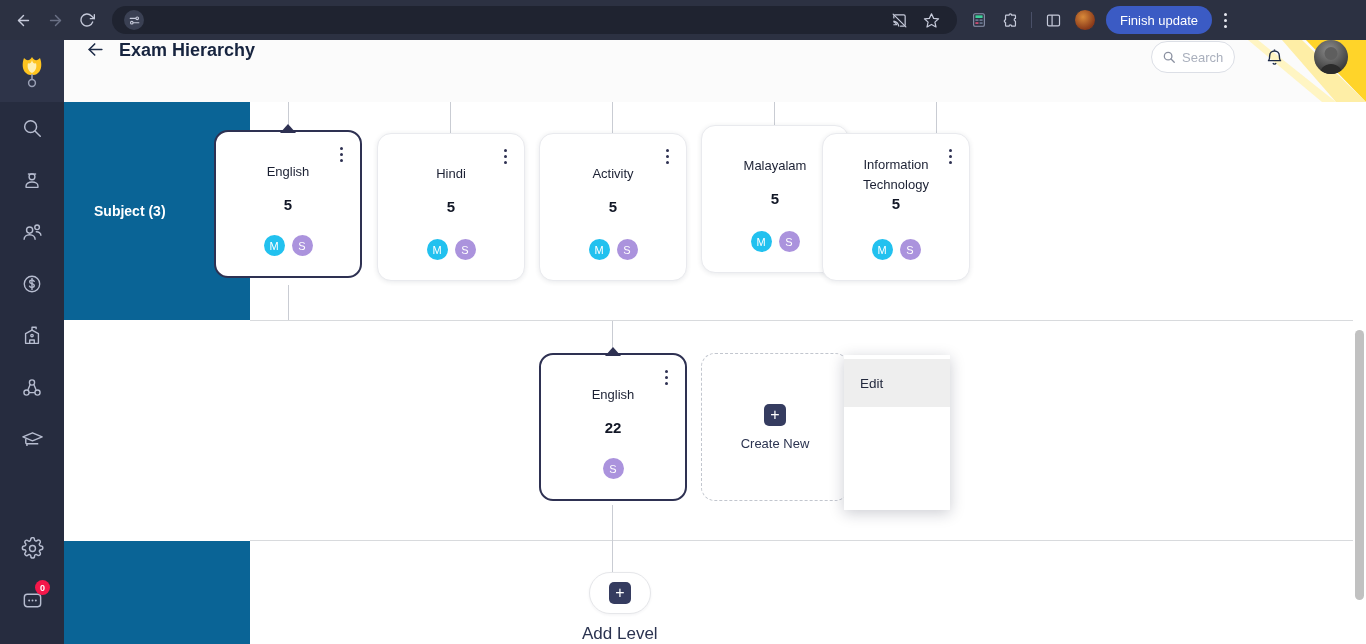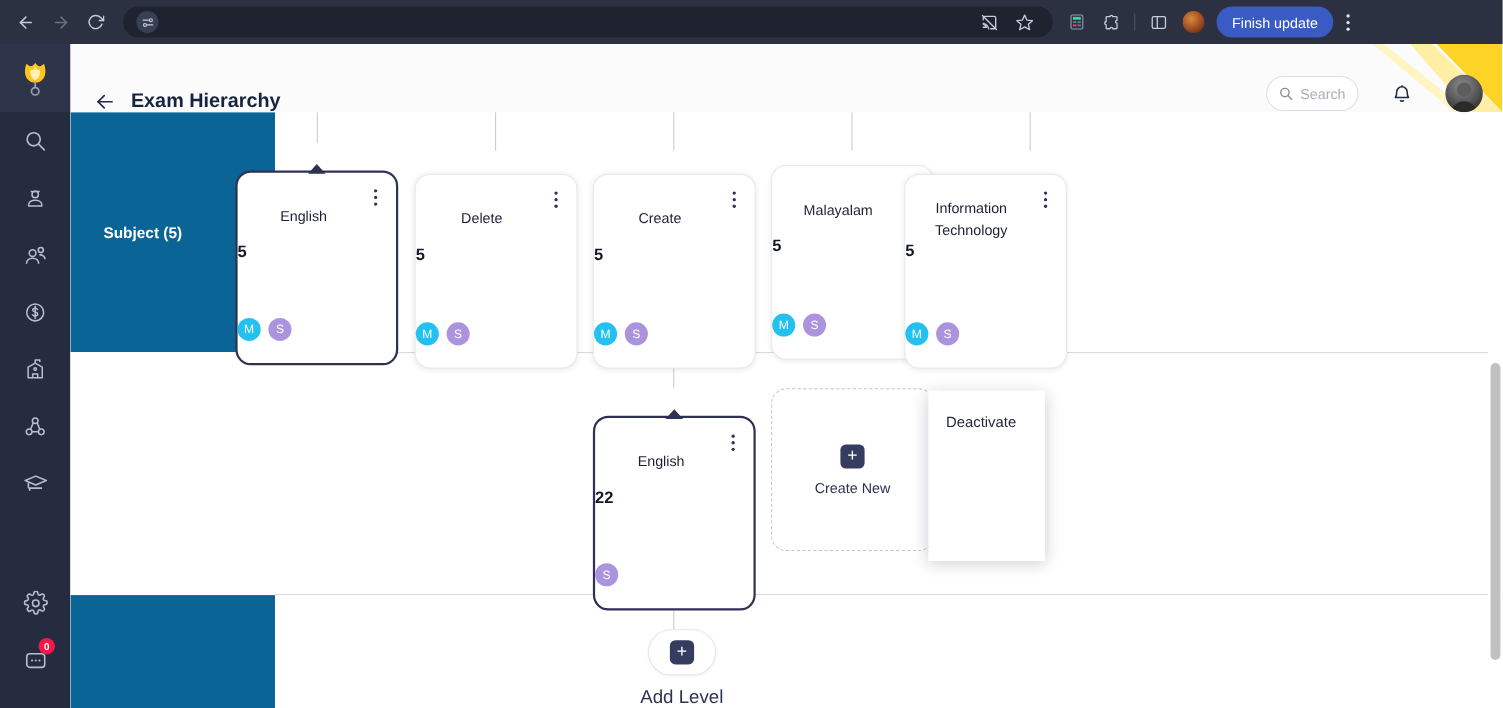--- a/index.html
+++ b/index.html
@@ -75,21 +75,21 @@
   .badge-count {
     position: absolute; top: 6px; right: 14px;
     min-width: 15px; height: 15px; border-radius: 8px;
     background: #f4174a; color: #fff; font-size: 9px; font-weight: bold;
     display: flex; align-items: center; justify-content: center; padding: 0 3px;
   }
 
   
   .app-header {
     position: absolute; left: 64px; top: 40px; width: 1302px; height: 62px;
-    background: #fbfbfb; display: flex; align-items: flex-end;
+    background: #fbfbfb; display: flex; align-items: flex-start;
     padding: 0 18px 0 22px; overflow: hidden;
   }
   .header-deco {
     position: absolute; right: 0; top: 0; width: 180px; height: 62px;
     overflow: hidden; pointer-events: none;
   }
   .back-arrow { color: #1d2b47; display: flex; align-items: center; }
   .page-title {
     font-size: 18px; font-weight: bold; color: #17243f; margin-left: 14px;
   }
@@ -129,24 +129,24 @@
     position: absolute; left: 0; top: 0; width: 186px; background: #0a6496;
     color: #fff; font-size: 14px; font-weight: bold;
     display: flex; align-items: center; padding-left: 30px;
   }
   .row-sep {
     position: absolute; left: 186px; height: 1px; background: #d8dadd;
   }
 
   
   .card {
-    position: absolute; width: 148px; height: 177px;
+    position: absolute; width: 148px; height: 148px;
     background: #fff; border-radius: 14px; border: 1px solid #e9eaee;
     box-shadow: 0 1px 5px rgba(30,35,60,.10);
-    display: flex; flex-direction: column;  margin-top: 25px;
+    display: flex; flex-direction: column; align-items: center;
   }
   .card.selected {
     border: 2px solid #2e3152; box-shadow: none;
   }
   .card-title {
     margin-top: 30px; font-size: 13px; color: #1b2033; text-align: center;
     line-height: 20px; max-width: 120px;
   }
   .card-title.two-line { margin-top: 21px; }
   .card-count {
@@ -420,21 +420,21 @@
           <path d="M6.5 10a5.5 5.5 0 0 1 11 0c0 4.3 1.4 5.6 1.4 5.6H5.1S6.5 14.3 6.5 10z"></path>
           <path d="M10.2 18.4a2 2 0 0 0 3.6 0"></path>
         </svg>
     </span>
     <span class="avatar"></span>
   </div>
 </div>
 
 <div class="canvas">
 
-  <div class="label-col" style="top:0; height:218px;">Subject (5)</div>
+  <div class="label-col" style="top:0; height:218px;">Subject (3)</div>
   <div class="label-col" style="top:439px; height:103px;"></div>
 
   <div class="row-sep" style="top:218px; width:1116px;"></div>
   <div class="row-sep" style="top:438px; width:1116px;"></div>
 
   <div class="connector" style="left:224px; top:0; height:28px;"></div>
   <div class="connector" style="left:386px; top:0; height:35px;"></div>
   <div class="connector" style="left:548px; top:0; height:35px;"></div>
   <div class="connector" style="left:710px; top:0; height:35px;"></div>
   <div class="connector" style="left:872px; top:0; height:35px;"></div>
@@ -459,35 +459,35 @@
       <span class="bdg s">S</span>
     </span>
   </div>
 
   <div class="card" style="left:313px; top:31px;">
     <span class="card-kebab">
         <i></i>
         <i></i>
         <i></i>
       </span>
-    <span class="card-title">Delete</span>
+    <span class="card-title">Hindi</span>
     <span class="card-count">5</span>
     <span class="card-badges">
       <span class="bdg m">M</span>
       <span class="bdg s">S</span>
     </span>
   </div>
 
   <div class="card" style="left:475px; top:31px;">
     <span class="card-kebab">
         <i></i>
         <i></i>
         <i></i>
       </span>
-    <span class="card-title">Create</span>
+    <span class="card-title">Activity</span>
     <span class="card-count">5</span>
     <span class="card-badges">
       <span class="bdg m">M</span>
       <span class="bdg s">S</span>
     </span>
   </div>
 
   <div class="card" style="left:637px; top:23px;">
     <span class="card-kebab">
         <i></i>
@@ -536,19 +536,19 @@
   </div>
 
   <div class="add-level-wrap" style="left:518px; top:470px;">
     <span class="add-pill">
       <span class="plus-sq">+</span>
     </span>
     <span class="add-lbl">Add Level</span>
   </div>
 
   <div class="ctx-menu" style="left:780px; top:253px; height:155px;">
-    <div class="ctx-item">Deactivate</div>
+    <div class="ctx-item hover">Edit</div>
   </div>
 </div>
 
 <div class="vscroll-track">
   <div class="vscroll-thumb" style="top:228px; height:270px;"></div>
 </div>
 
 </body></html>

